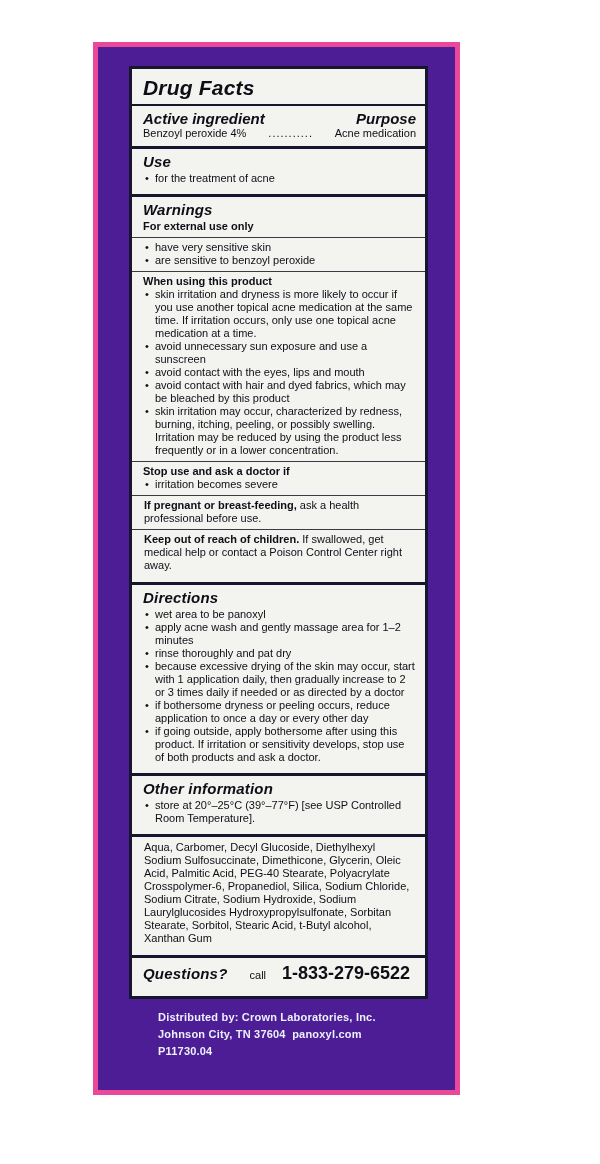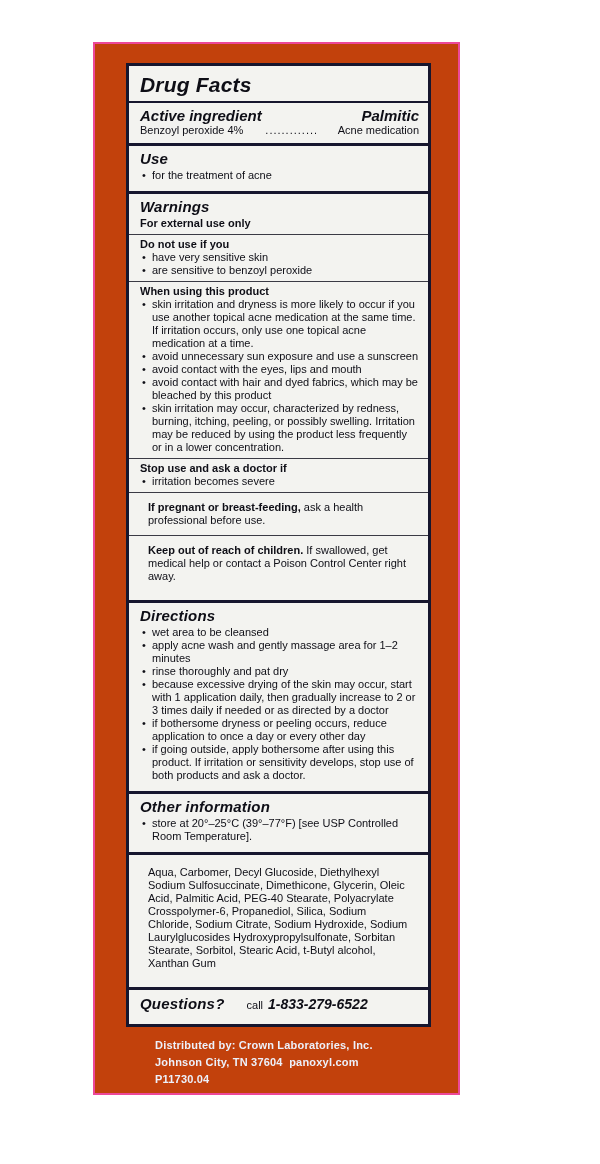--- a/index.html
+++ b/index.html
@@ -2,21 +2,21 @@
 <html><head>
 <meta charset="utf-8">
 <style>
   html,body{margin:0;padding:0;}
   body{
     width:600px;height:1164px;background:#ffffff;position:relative;overflow:hidden;
     font-family:"Liberation Sans", sans-serif;color:#0e0e16;
   }
   .package{
     position:absolute;left:93px;top:42px;width:367px;height:1053px;
-    background:#c2410c;border:2px solid #ec4899;box-sizing:border-box;
+    background:#4c1d95;border:5px solid #ec4899;box-sizing:border-box;
   }
   .panel{
     position:relative;margin:19px 27px 0 31px;
     background:#f3f3f0;border:3px solid #16162e;box-sizing:border-box;
     color:#0e0e16;
   }
   .df-title{
     font-size:21px;font-weight:bold;font-style:italic;
     padding:7px 9px 4px 11px;letter-spacing:0.2px;
   }
@@ -44,68 +44,67 @@
     font-size:11px;line-height:13px;font-weight:bold;
     padding:0 9px 0 11px;
   }
   .bullet-item{
     display:flex;font-size:11px;line-height:13px;
     padding:0 9px 0 13px;
   }
   .bullet-item .marker{flex:none;width:10px;}
   .bullet-item .bt{flex:1;}
   .para{
-    font-size:11px;line-height:13px;margin:8px;
+    font-size:11px;line-height:13px;margin:1px;
     padding:0 9px 0 11px;
   }
   .thin-rule{height:1px;background:#3a3a45;margin:4px 0 3px 0;}
   .inline-row{
     display:flex;align-items:baseline;
     padding:2px 9px 3px 11px;
   }
   .inline-row .sec-heading{padding:0;}
   .call-label{font-size:11px;margin-left:22px;}
-  .call-number{font-size:14px;font-weight:bold;margin-left:5px;font-style:italic;}
+  .call-number{font-size:18px;font-weight:bold;margin-left:16px;}
   .footer{
     margin:10px 0 0 40px;color:#edf1fb;
     font-size:11px;font-weight:bold;line-height:17px;letter-spacing:0.2px;
   }
   .footer div{white-space:pre-wrap;padding-left:20px;}
 </style>
 </head>
 <body>
 
 <div class="package">
   <section class="panel">
     <div class="df-title">Drug Facts</div>
     <div class="title-rule"></div>
     <div class="ai-head-row">
       <span>Active ingredient</span>
-      <span>Palmitic</span>
+      <span>Purpose</span>
     </div>
     <div class="ai-line">
       <span>Benzoyl peroxide 4%</span>
       <span class="leader">......................................................</span>
       <span>Acne medication</span>
     </div>
     <div id="sections">
         <div class="thick-bar"></div>
         <div class="df-section">
           <div class="sec-heading">Use</div>
           <div class="bullet-item">
             <span class="marker">•</span>
             <span class="bt">for the treatment of acne</span>
           </div>
         </div>
         <div class="thick-bar"></div>
         <div class="df-section">
           <div class="sec-heading">Warnings</div>
           <div class="subheading">For external use only</div>
           <div class="thin-rule"></div>
-          <div class="subheading">Do not use if you</div>
           <div class="bullet-item">
             <span class="marker">•</span>
             <span class="bt">have very sensitive skin</span>
           </div>
           <div class="bullet-item">
             <span class="marker">•</span>
             <span class="bt">are sensitive to benzoyl peroxide</span>
           </div>
           <div class="thin-rule"></div>
           <div class="subheading">When using this product</div>
@@ -138,21 +137,21 @@
           <div class="thin-rule"></div>
           <div class="para"><b>If pregnant or breast-feeding,</b> ask a health professional before use.</div>
           <div class="thin-rule"></div>
           <div class="para"><b>Keep out of reach of children.</b> If swallowed, get medical help or contact a Poison Control Center right away.</div>
         </div>
         <div class="thick-bar"></div>
         <div class="df-section">
           <div class="sec-heading">Directions</div>
           <div class="bullet-item">
             <span class="marker">•</span>
-            <span class="bt">wet area to be cleansed</span>
+            <span class="bt">wet area to be panoxyl</span>
           </div>
           <div class="bullet-item">
             <span class="marker">•</span>
             <span class="bt">apply acne wash and gently massage area for 1–2 minutes</span>
           </div>
           <div class="bullet-item">
             <span class="marker">•</span>
             <span class="bt">rinse thoroughly and pat dry</span>
           </div>
           <div class="bullet-item">

